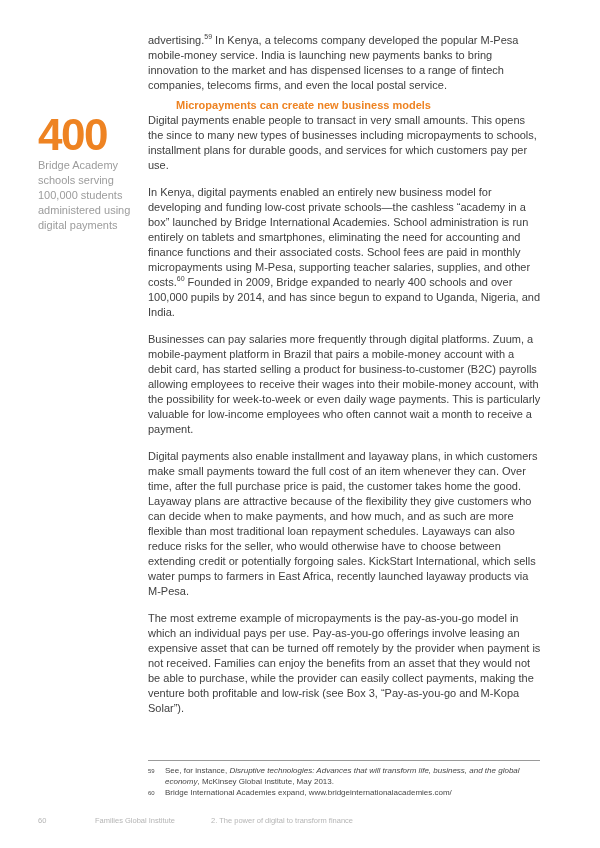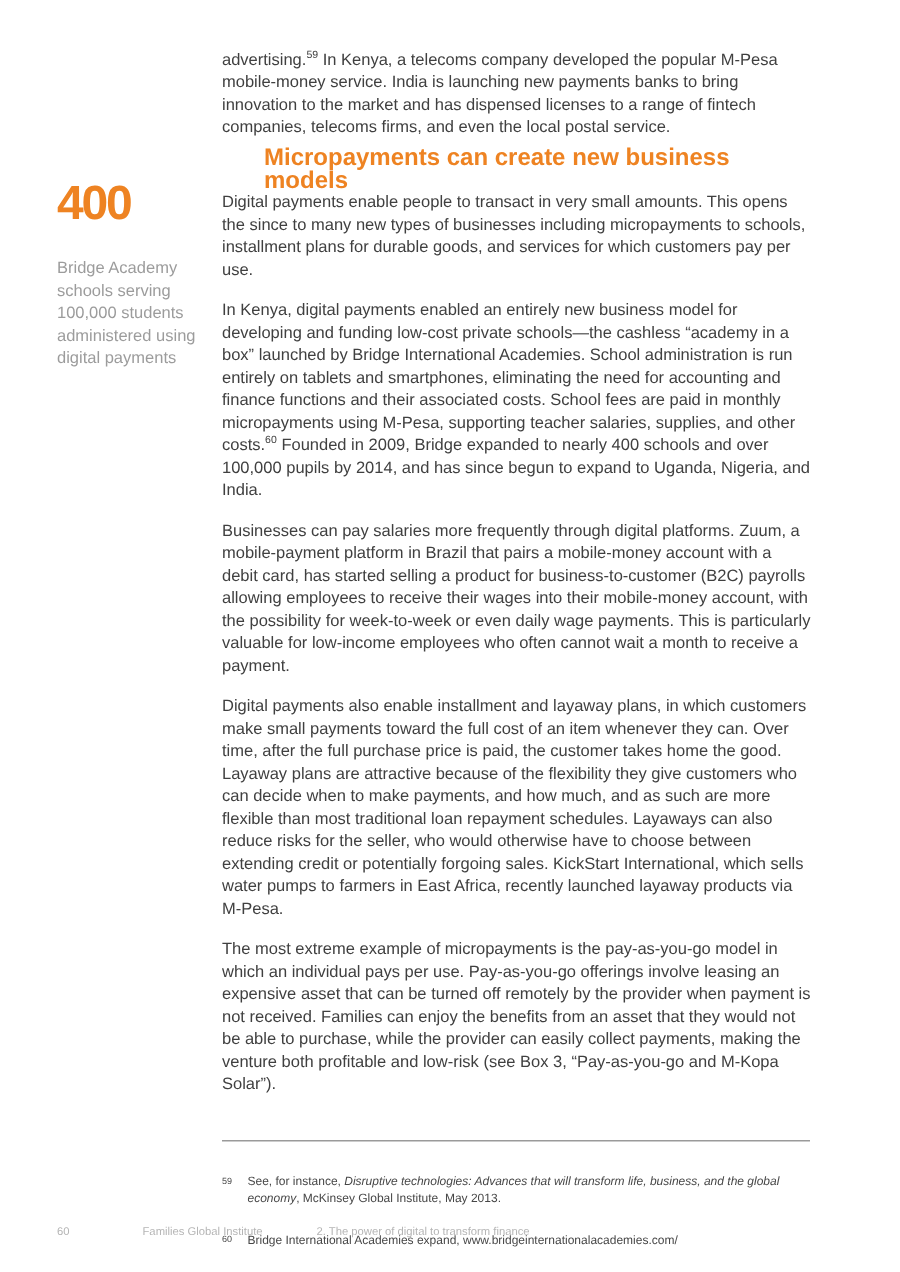--- a/index.html
+++ b/index.html
@@ -12,44 +12,44 @@
     overflow: hidden;
   }
   .page { position: absolute; inset: 0; background: #ffffff; }
 
   
   .sidebar {
     position: absolute;
     left: 38px; top: 114px; width: 108px;
   }
   .stat-number {
-    font-size: 32px;
+    font-size: 44px;
     font-weight: bold;
     letter-spacing: -1.5px;
     line-height: 42px;
     color: #EE8322;
-    margin-bottom: 16px;
+    margin-bottom: 2px;
   }
   .stat-caption {
     font-size: 11px;
     line-height: 15px;
     color: #9C9C9C;
   }
 
   
   .body-col {
     position: absolute;
     left: 148px; top: 33px; width: 393px;
     font-size: 11px;
     line-height: 15px;
   }
   .para { margin: 0 0 12px 0; color: #404040; }
   .para.intro { margin-bottom: 5px; }
   .heading {
-    font-size: 16px;
+    font-size: 11px;
     line-height: 15px;
     font-weight: bold;
     color: #EE8322;
     margin: 0;
     padding-left: 28px;
   }
   sup.fnref {
     font-size: 7px;
     line-height: 0;
     vertical-align: super;
@@ -59,21 +59,21 @@
   
   .footnotes {
     position: absolute;
     left: 148px; top: 760px; width: 392px;
     border-top: 1px solid #9a9a9a;
     padding-top: 4px;
     font-size: 8px;
     line-height: 11px;
     color: #474747;
   }
-  .fn { display: flex; margin-top: 17px; }
+  .fn { display: flex; }
   .fn-num {
     flex: 0 0 17px;
     font-size: 6px;
     padding-top: 1px;
   }
   .fn-text { flex: 1 1 auto; }
   .fn-text i { font-style: italic; }
 
   
   .page-footer {

